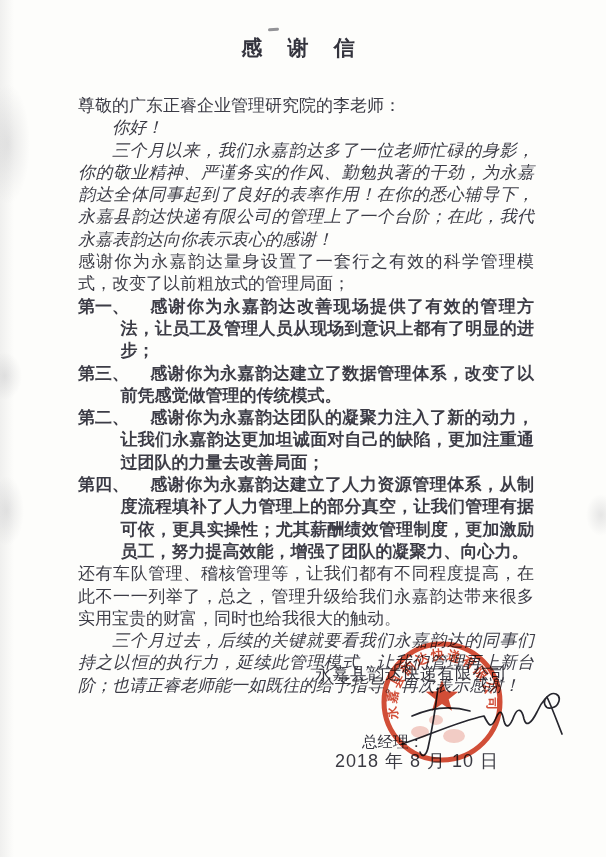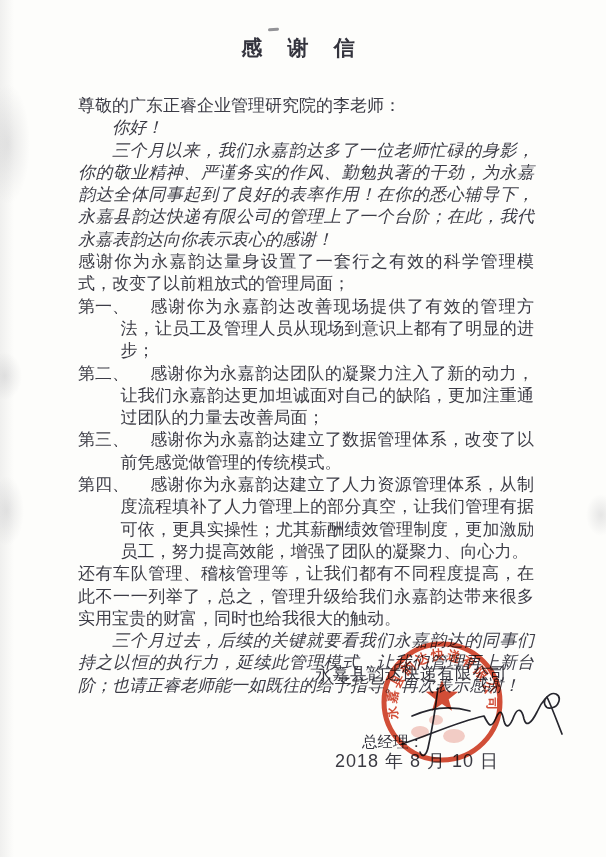--- a/index.html
+++ b/index.html
@@ -25,21 +25,21 @@
     font-size:21px; font-weight:bold; letter-spacing:10px;
     color:#33333d;
   }
   .body{
     position:absolute; top:95px; left:78px; width:456px;
     font-size:17px; line-height:22.3px;
     text-align:justify;
   }
   .body p{ margin:0; }
   .indent{ text-indent:2em;font-style:italic; }
-  .item{ position:relative; padding-left:2.5em; text-indent:1.75em; }
+  .item{ position:relative; padding-left:2.5em; text-indent:1.75em;font-weight:bold; }
   .item .marker{ position:absolute; left:0; top:0; text-indent:0; }
   .sig-company{
     position:absolute; left:315px; top:663px;
     font-size:16.5px; letter-spacing:1px; color:#34343e;
   }
   .sig-role{
     position:absolute; left:362px; top:732px;
     font-size:15.5px; color:#34343e;
   }
   .sig-date{
@@ -88,26 +88,26 @@
     <p>尊敬的广东正睿企业管理研究院的李老师：</p>
     <p class="indent">你好！</p>
     <p class="indent">三个月以来，我们永嘉韵达多了一位老师忙碌的身影，你的敬业精神、严谨务实的作风、勤勉执著的干劲，为永嘉韵达全体同事起到了良好的表率作用！在你的悉心辅导下，永嘉县韵达快递有限公司的管理上了一个台阶；在此，我代永嘉表韵达向你表示衷心的感谢！</p>
     <p>感谢你为永嘉韵达量身设置了一套行之有效的科学管理模式，改变了以前粗放式的管理局面；</p>
 
     <div class="item">
       <span class="marker">第一、</span>
       <span>感谢你为永嘉韵达改善现场提供了有效的管理方法，让员工及管理人员从现场到意识上都有了明显的进步；</span>
     </div>
     <div class="item">
+      <span class="marker">第三、</span>
+      <span>感谢你为永嘉韵达建立了数据管理体系，改变了以前凭感觉做管理的传统模式。</span>
+    </div>
+    <div class="item">
       <span class="marker">第二、</span>
       <span>感谢你为永嘉韵达团队的凝聚力注入了新的动力，让我们永嘉韵达更加坦诚面对自己的缺陷，更加注重通过团队的力量去改善局面；</span>
-    </div>
-    <div class="item">
-      <span class="marker">第三、</span>
-      <span>感谢你为永嘉韵达建立了数据管理体系，改变了以前凭感觉做管理的传统模式。</span>
     </div>
     <div class="item">
       <span class="marker">第四、</span>
       <span>感谢你为永嘉韵达建立了人力资源管理体系，从制度流程填补了人力管理上的部分真空，让我们管理有据可依，更具实操性；尤其薪酬绩效管理制度，更加激励员工，努力提高效能，增强了团队的凝聚力、向心力。</span>
     </div>
 
     <p>还有车队管理、稽核管理等，让我们都有不同程度提高，在此不一一列举了，总之，管理升级给我们永嘉韵达带来很多实用宝贵的财富，同时也给我很大的触动。</p>
     <p class="indent">三个月过去，后续的关键就要看我们永嘉韵达的同事们持之以恒的执行力，延续此管理模式，让我们管理再上新台阶；也请正睿老师能一如既往的给予指导。再次表示感谢！</p>
   </div>
 

